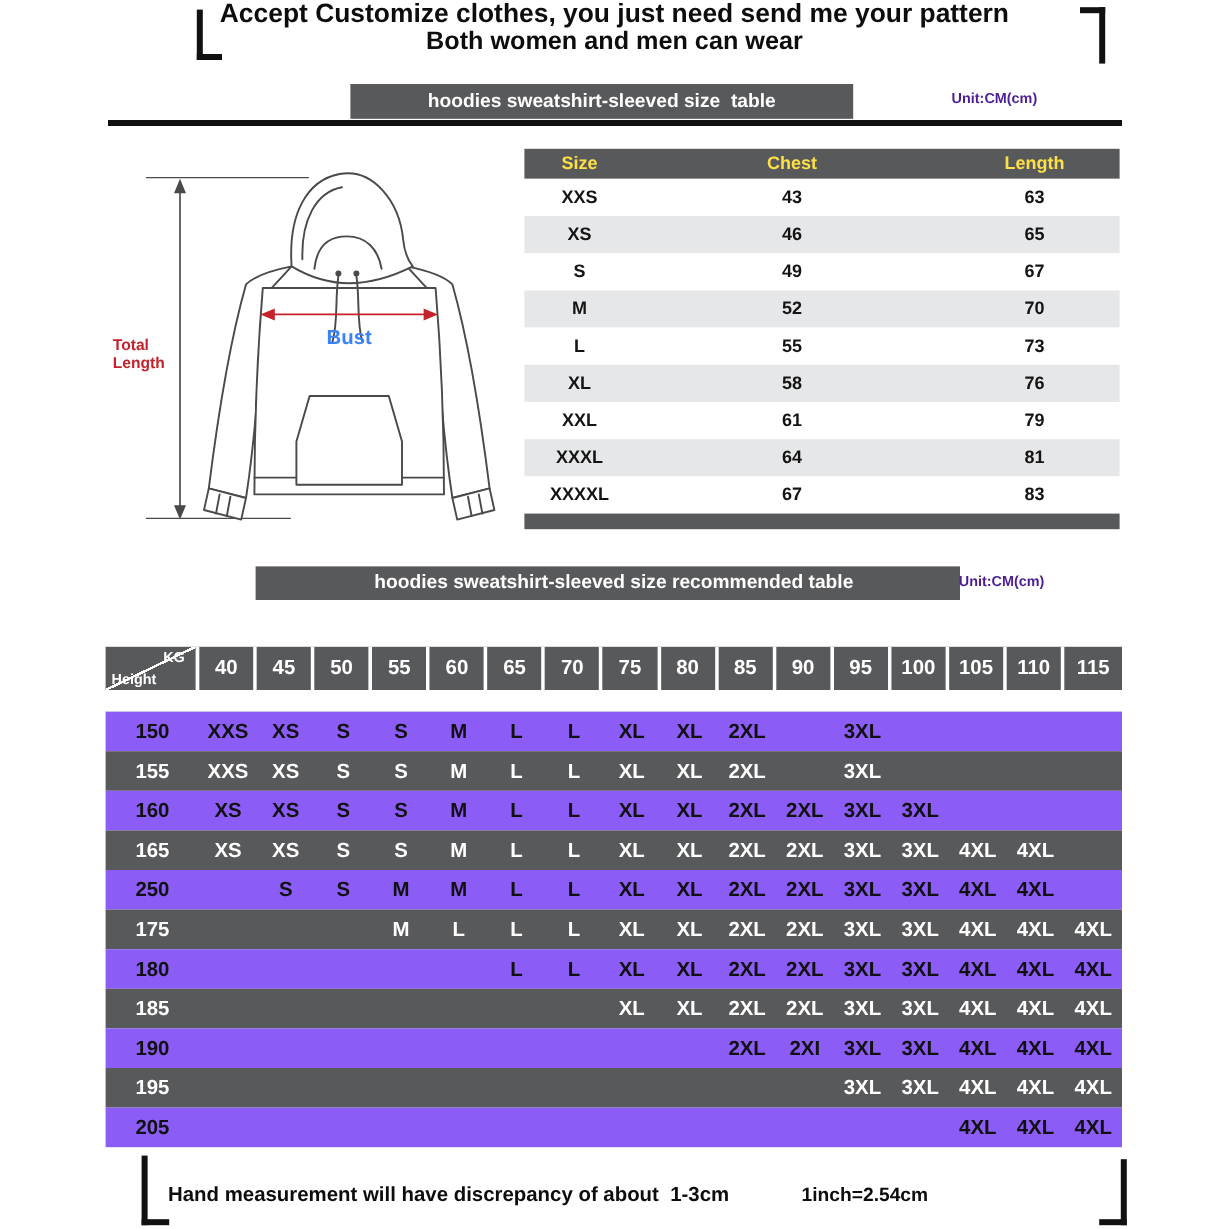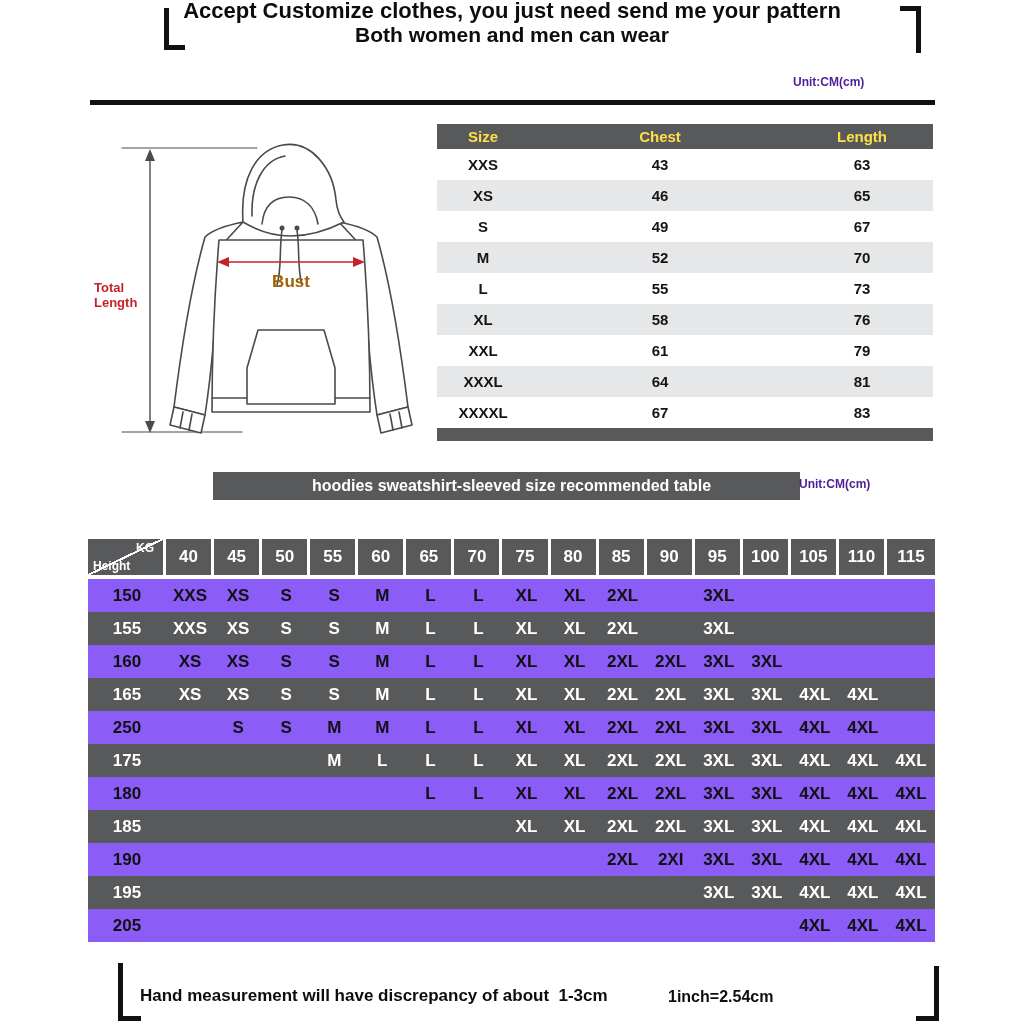--- a/index.html
+++ b/index.html
@@ -21,35 +21,35 @@
   .banner1{left:292px;top:70px;width:419px;height:29px;line-height:29px;}
   .banner2{left:213px;top:472px;width:577px;height:28px;line-height:28px;padding-left:10px;}
   .unit{position:absolute;font-weight:bold;font-size:12px;color:#4c1d95;}
   .unit1{left:793px;top:75px;}
   .unit2{left:799px;top:477px;}
   .rule{position:absolute;left:90px;top:100px;width:845px;height:5px;background:#111;}
 
   
   .hoodie{position:absolute;left:92px;top:112px;width:345px;height:335px;}
   .tl-label{position:absolute;left:2px;top:168px;width:58px;text-align:left;color:#c5232b;font-weight:bold;font-size:13px;line-height:15px;}
-  .bust-label{position:absolute;left:168px;top:160px;width:62px;text-align:center;color:#a16207;font-weight:bold;font-size:17px;}
+  .bust-label{position:absolute;left:168px;top:160px;width:62px;text-align:center;color:#3b82f6;font-weight:bold;font-size:17px;}
 
   
   .size-table{position:absolute;left:437px;top:124px;width:496px;}
   .st-header,.st-row{display:grid;grid-template-columns:92px 262px 142px;}
   .st-header{height:25px;background:#58595B;color:#fde047;}
   .st-header .st-cell{font-size:15px;}
   .st-row{height:31px;background:#fff;}
   .st-row.alt{background:#E6E7E8;}
   .st-cell{display:flex;align-items:center;justify-content:center;font-weight:bold;font-size:15px;}
   .st-footband{height:13px;background:#58595B;}
 
   
   .rec-table{position:absolute;left:88px;top:539px;width:847px;}
-  .rt-header{display:grid;grid-template-columns:78px repeat(16,1fr);height:36px;margin-bottom:4px;}
+  .rt-header{display:grid;grid-template-columns:78px repeat(16,1fr);height:36px;margin-bottom:18px;}
   .rt-hcell{background:#58595B;color:#fff;font-weight:bold;font-size:17px;display:flex;align-items:center;justify-content:center;border-right:3px solid #fff;}
   .rt-hcell:last-child{border-right:none;}
   .rt-corner{position:relative;border-right:3px solid #fff;
     background-image:linear-gradient(to bottom right,rgba(0,0,0,0) calc(50% - 1px),#fff calc(50% - 1px),#fff calc(50% + 1px),rgba(0,0,0,0) calc(50% + 1px));
     background-color:#58595B;}
   .rt-corner .kg{position:absolute;top:2px;right:9px;color:#fff;font-weight:bold;font-size:12px;}
   .rt-corner .hg{position:absolute;bottom:2px;left:5px;color:#fff;font-weight:bold;font-size:12px;}
   .rt-row{display:grid;grid-template-columns:78px repeat(16,1fr);height:33px;}
   .rt-row.light{background:#8b5cf6;color:#111;}
   .rt-row.dark{background:#58595B;color:#fff;}
@@ -63,20 +63,21 @@
 <body>
 
 <div class="page">
 
   <div class="bracket br-tl"></div>
   <div class="bracket br-tr"></div>
 
   <div class="title t1">Accept Customize clothes, you just need send me your pattern</div>
   <div class="title t2">Both women and men can wear</div>
 
+  <div class="banner banner1">hoodies sweatshirt-sleeved size  table</div>
   <div class="unit unit1">Unit:CM(cm)</div>
   <div class="rule"></div>
 
   <div class="hoodie">
     <svg width="345" height="335" viewBox="0 0 345 335">
       <g stroke="#4a4a4a" stroke-width="1.6" fill="none" stroke-linecap="round" stroke-linejoin="round">
         <line x1="30" y1="36" x2="165" y2="36" stroke-width="1"></line>
         <line x1="30" y1="320" x2="150" y2="320" stroke-width="1"></line>
         <line x1="58" y1="46" x2="58" y2="312" stroke-width="1.4"></line>
         <path d="M58,37 L53,49 L63,49 Z" fill="#4a4a4a" stroke="none"></path>

